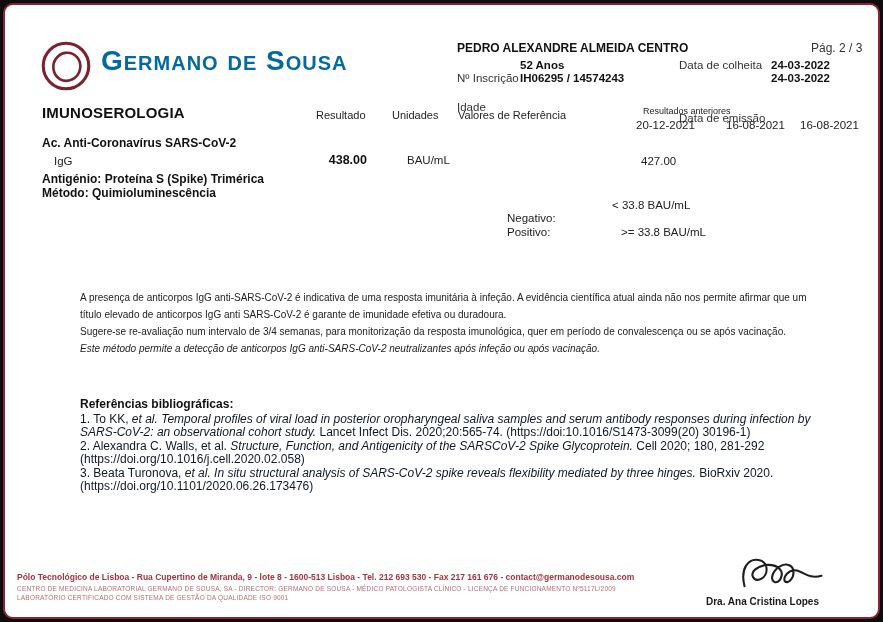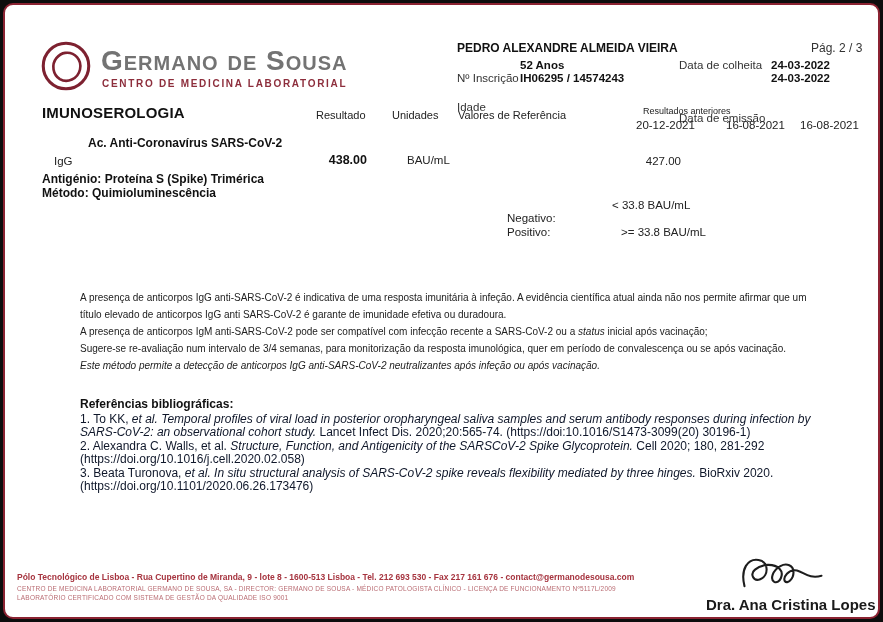--- a/index.html
+++ b/index.html
@@ -11,21 +11,21 @@
   }
   .page{
     position:absolute;inset:3px;background:#ffffff;
     border:2px solid #8b2332;border-radius:10px;
   }
   .abs{position:absolute;white-space:nowrap;}
   .wrap{position:absolute;white-space:normal;}
 
   
   .brand-name{
-    font-size:28px;font-weight:bold;color:#737373;
+    font-size:28px;font-weight:bold;color:#0369a1;
     font-variant:small-caps;letter-spacing:1px;line-height:1;
   }
   .brand-sub{
     font-size:10px;font-weight:bold;color:#8d2e3c;letter-spacing:1.7px;
   }
   .pat-name{font-size:12px;font-weight:bold;color:#111;}
   .pag{font-size:12px;color:#333;}
   .lbl{font-size:11.5px;color:#333;}
   .val{font-size:11.5px;font-weight:bold;color:#111;}
 
@@ -45,37 +45,36 @@
   .body-txt{font-size:10px;color:#222;line-height:17px;}
   .body-txt p{margin:0;}
   .it{font-style:italic;}
   .refs-head{font-size:12px;font-weight:bold;color:#111;}
   .refs{font-size:12px;color:#0f172a;line-height:13px;}
   .refs p{margin:0 0 1px 0;}
 
   
   .foot1{font-size:8.5px;font-weight:bold;color:#a6343f;}
   .foot2{font-size:6.5px;color:#b96b72;letter-spacing:.2px;}
-  .signer{font-size:15px;font-weight:bold;color:#1a1a1a;}
+  .signer{font-size:10px;font-weight:bold;color:#1a1a1a;}
 </style>
 </head>
 <body>
 
 <div class="page">
 
   <div class="abs" style="left:33px;top:33px;width:56px;height:56px;">
     <svg viewBox="0 0 128 128" width="56" height="56">
       <circle cx="64" cy="64" r="52" fill="none" stroke="#7d2130" stroke-width="7"></circle>
       <path d="M62 34 C 84 31 101 50 96 72 C 91 94 67 104 50 94 C 34 84 30 61 42 46 C 47 40 54 35 62 34 Z" fill="none" stroke="#7d2130" stroke-width="6"></path>
     </svg>
   </div>
   <div class="abs brand-name" style="left:96px;top:42px;">Germano de Sousa</div>
-  <div class="abs brand-sub" style="left:97px;top:73px;">CENTRO DE MEDICINA LABORATORIAL</div>
 
-  <div class="abs pat-name" style="left:452px;top:36px;">PEDRO ALEXANDRE ALMEIDA VIEIRA</div>
+  <div class="abs pat-name" style="left:452px;top:36px;">PEDRO ALEXANDRE ALMEIDA CENTRO</div>
   <div class="abs pag" style="left:806px;top:36px;">Pág. 2 / 3</div>
 
   <div class="abs lbl" style="left:452px;top:62px;margin-top:34px;">Idade</div>
   <div class="abs val" style="left:515px;top:54px;">52 Anos</div>
   <div class="abs lbl" style="left:674px;top:54px;">Data de colheita</div>
   <div class="abs val" style="left:766px;top:54px;">24-03-2022</div>
 
   <div class="abs lbl" style="left:452px;top:67px;">Nº Inscrição</div>
   <div class="abs val" style="left:515px;top:67px;">IH06295 / 14574243</div>
   <div class="abs lbl" style="left:674px;top:67px;margin-top:40px;">Data de emissão</div>
@@ -83,36 +82,35 @@
 
   <div class="abs section-title" style="left:37px;top:99px;">IMUNOSEROLOGIA</div>
   <div class="abs colhead" style="left:311px;top:104px;">Resultado</div>
   <div class="abs colhead" style="left:375px;top:104px;margin-left:12px;">Unidades</div>
   <div class="abs colhead" style="left:453px;top:104px;">Valores de Referência</div>
   <div class="abs colhead-sm" style="left:638px;top:101px;">Resultados anteriores</div>
   <div class="abs date" style="left:631px;top:114px;">20-12-2021</div>
   <div class="abs date" style="left:721px;top:114px;">16-08-2021</div>
   <div class="abs date" style="left:795px;top:114px;">16-08-2021</div>
 
-  <div class="abs testname" style="left:37px;top:131px;margin-left:46px;">Ac. Anti-Coronavírus SARS-CoV-2</div>
+  <div class="abs testname" style="left:37px;top:131px;">Ac. Anti-Coronavírus SARS-CoV-2</div>
   <div class="abs analyte" style="left:49px;top:150px;">IgG</div>
   <div class="abs result" style="left:318px;top:148px;width:44px;text-align:right;">438.00</div>
   <div class="abs units" style="left:375px;top:149px;">BAU/mL</div>
-  <div class="abs prev" style="left:636px;top:150px;width:40px;text-align:right;">427.00</div>
+  <div class="abs prev" style="left:636px;top:150px;width:40px;text-align:left;">427.00</div>
   <div class="abs testname" style="left:37px;top:167px;">Antigénio: Proteína S (Spike) Trimérica</div>
   <div class="abs testname" style="left:37px;top:181px;">Método: Quimioluminescência</div>
 
   <div class="abs refrow" style="left:484px;top:207px;">Negativo:</div>
   <div class="abs refrow" style="left:589px;top:194px;">&lt; 33.8 BAU/mL</div>
   <div class="abs refrow" style="left:484px;top:221px;">Positivo:</div>
   <div class="abs refrow" style="left:598px;top:221px;">&gt;= 33.8 BAU/mL</div>
 
   <div class="wrap body-txt" style="left:75px;top:284px;width:742px;">
     <p><span>A presença de anticorpos IgG anti-SARS-CoV-2 é indicativa de uma resposta imunitária à infeção. A evidência científica atual ainda não nos permite afirmar que um título elevado de anticorpos IgG anti SARS-CoV-2 é garante de imunidade efetiva ou duradoura.</span></p>
-    <p><span>A presença de anticorpos IgM anti-SARS-CoV-2 pode ser compatível com infecção recente a SARS-CoV-2 ou a </span><span class="it">status</span><span> inicial após vacinação;</span></p>
     <p><span>Sugere-se re-avaliação num intervalo de 3/4 semanas, para monitorização da resposta imunológica, quer em período de convalescença ou se após vacinação.</span></p>
     <p class="it"><span>Este método permite a detecção de anticorpos IgG anti-SARS-CoV-2 neutralizantes após infeção ou após vacinação.</span></p>
   </div>
 
   <div class="abs refs-head" style="left:75px;top:392px;">Referências bibliográficas:</div>
   <div class="wrap refs" style="left:75px;top:408px;width:742px;">
     <p><span>1. To KK, </span><span class="it">et al. Temporal profiles of viral load in posterior oropharyngeal saliva samples and serum antibody responses during infection by SARS-CoV-2: an observational cohort study.</span><span> Lancet Infect Dis. 2020;20:565-74. (https://doi:10.1016/S1473-3099(20) 30196-1)</span></p>
     <p><span>2. Alexandra C. Walls, et al. </span><span class="it">Structure, Function, and Antigenicity of the SARSCoV-2 Spike Glycoprotein.</span><span> Cell 2020; 180, 281-292 (https://doi.org/10.1016/j.cell.2020.02.058)</span></p>
     <p><span>3. Beata Turonova, </span><span class="it">et al. In situ structural analysis of SARS-CoV-2 spike reveals flexibility mediated by three hinges.</span><span> BioRxiv 2020. (https://doi.org/10.1101/2020.06.26.173476)</span></p>
   </div>

